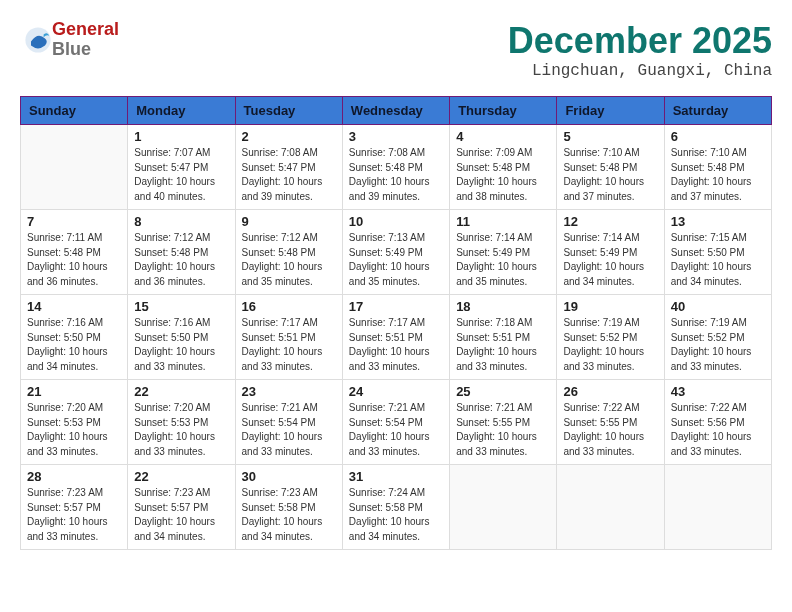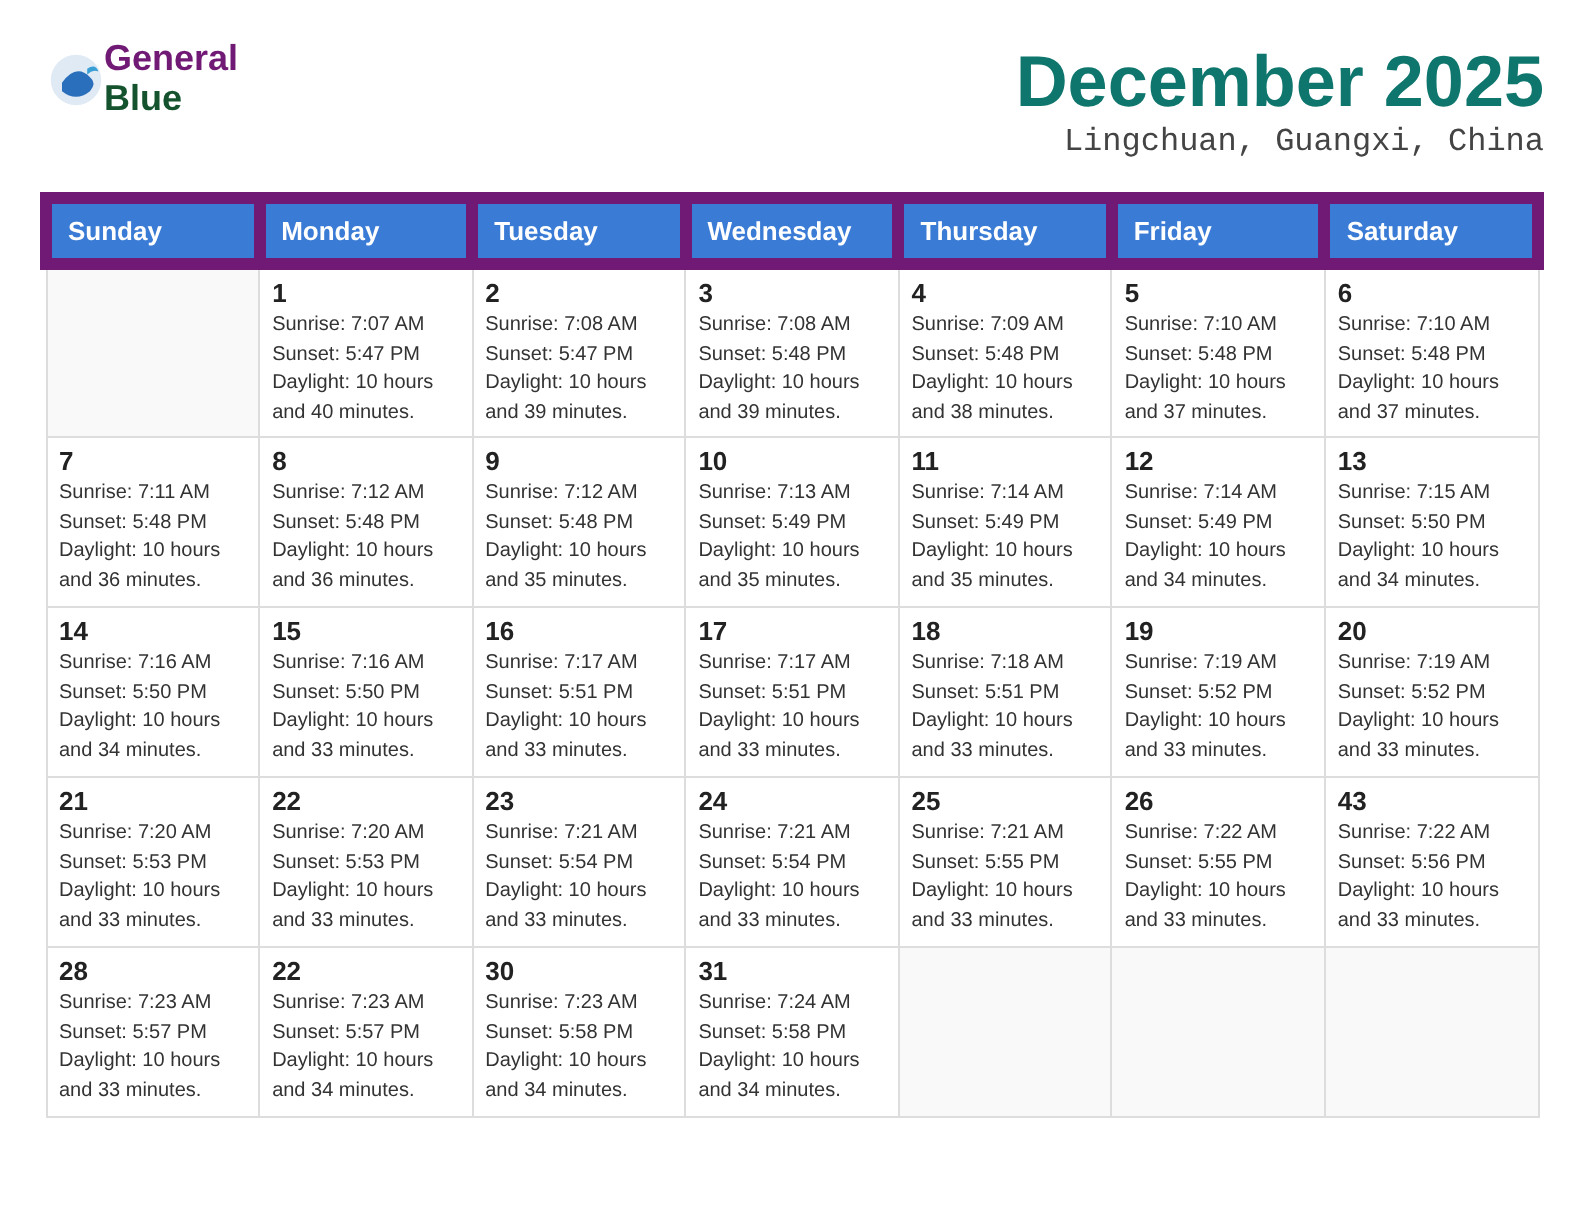--- a/index.html
+++ b/index.html
@@ -20,22 +20,22 @@
       display: flex;
       align-items: center;
     }
     .logo-text {
       display: flex;
       flex-direction: column;
       font-size: 18px;
       font-weight: bold;
       line-height: 1.1;
     }
-    .logo-general { color: #701a75; }
-    .logo-blue { color: #14532d; }
+    .logo-general { color: #b91c1c; }
+    .logo-blue { color: #737373; }
     .logo-icon {
       width: 28px;
       height: 28px;
       margin-left: 4px;
     }
     .title-section {
       text-align: right;
     }
     .month-year {
       font-size: 36px;
@@ -47,25 +47,25 @@
       color: #444;
       font-family: Liberation Mono, monospace;
     }
     .calendar {
       width: 100%;
       border-collapse: collapse;
       border: 1px solid #ccc;
     }
     .calendar th {
       background-color: #3a7bd5;
-      color: #ffffff;
+      color: #0f172a;
       text-align: left;
       padding: 6px 8px;
       font-size: 13px;
-      border: 6px solid #701a75;
+      border: 1px solid #701a75;
     }
     .calendar td {
       vertical-align: top;
       padding: 4px 6px;
       border: 1px solid #ddd;
       width: calc(100% / 7);
       min-height: 80px;
       font-size: 11px;
       color: #333;
       background: #fff;
@@ -199,21 +199,21 @@
         </td>
         <td>
           <span class="day-number">18</span>
           <div class="day-info">Sunrise: 7:18 AM<br>Sunset: 5:51 PM<br>Daylight: 10 hours<br>and 33 minutes.</div>
         </td>
         <td>
           <span class="day-number">19</span>
           <div class="day-info">Sunrise: 7:19 AM<br>Sunset: 5:52 PM<br>Daylight: 10 hours<br>and 33 minutes.</div>
         </td>
         <td>
-          <span class="day-number">20</span>
+          <span class="day-number">40</span>
           <div class="day-info">Sunrise: 7:19 AM<br>Sunset: 5:52 PM<br>Daylight: 10 hours<br>and 33 minutes.</div>
         </td>
       </tr>
       <tr class="week-row">
         <td>
           <span class="day-number">21</span>
           <div class="day-info">Sunrise: 7:20 AM<br>Sunset: 5:53 PM<br>Daylight: 10 hours<br>and 33 minutes.</div>
         </td>
         <td>
           <span class="day-number">22</span>

